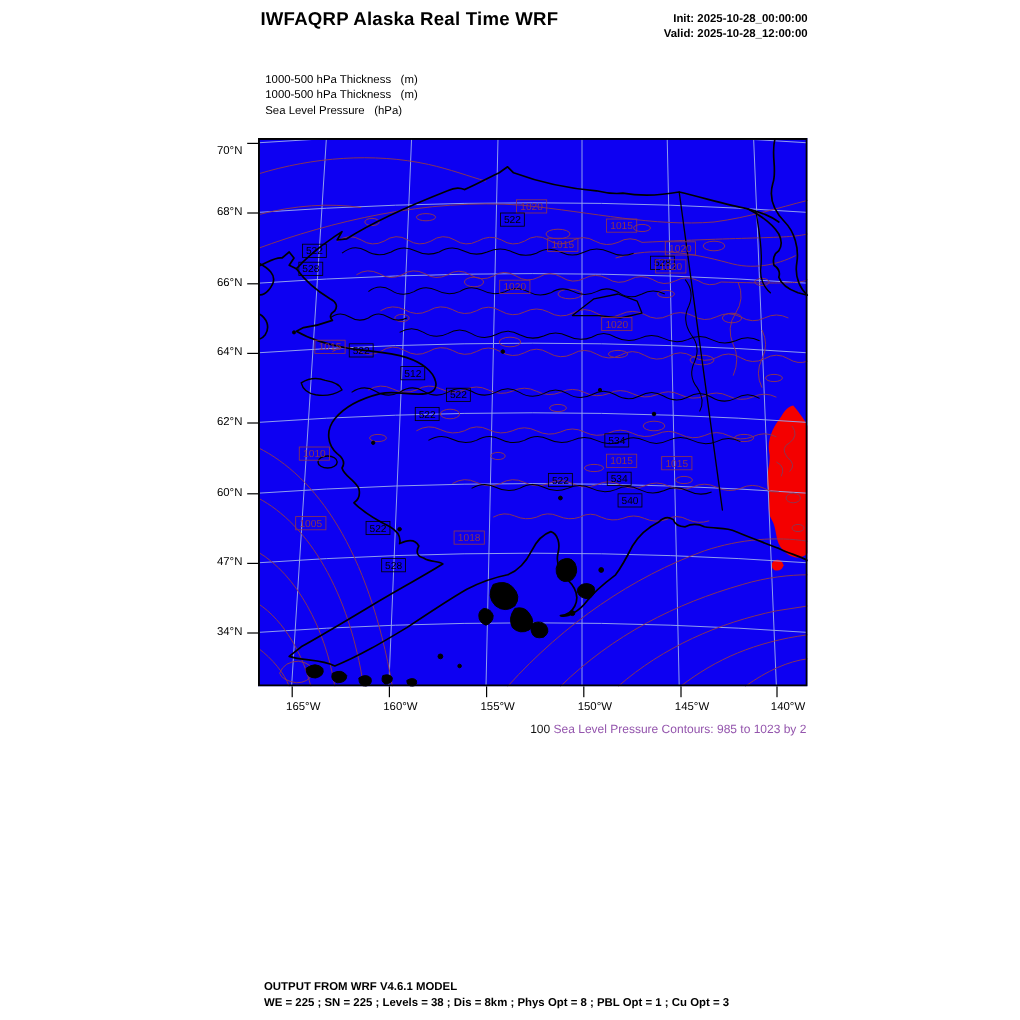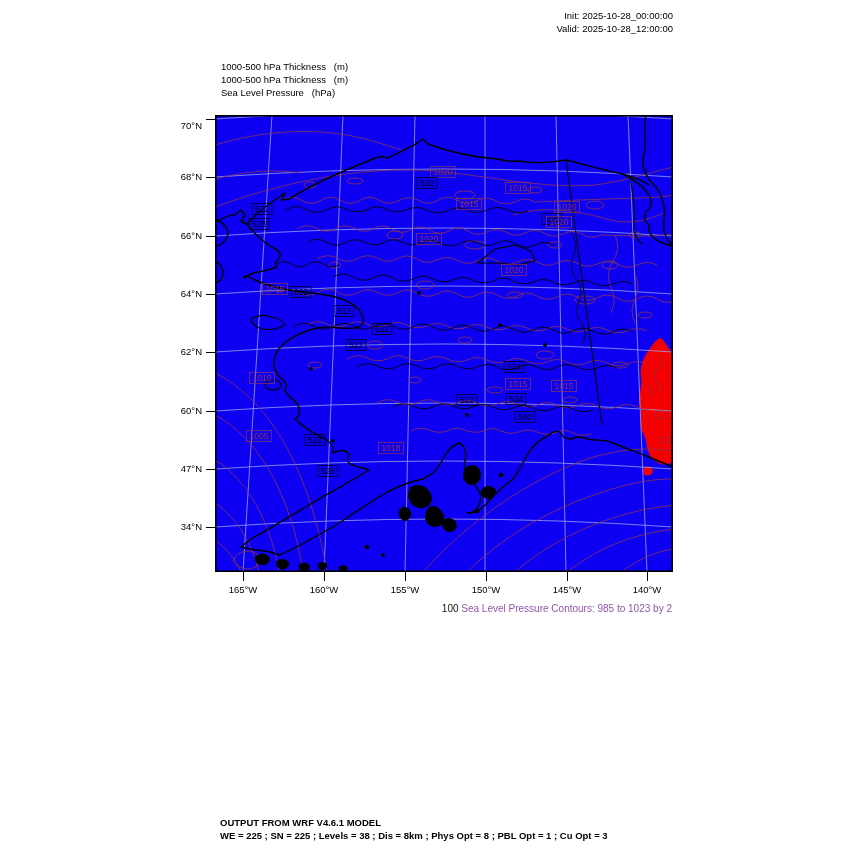--- a/index.html
+++ b/index.html
@@ -1,35 +1,36 @@
 <!DOCTYPE html>
 <html><head>
 <meta charset="utf-8">
 <style>
   html,body{margin:0;padding:0;background:#fff;}
   #page{position:relative;width:850px;height:850px;background:#fff;overflow:hidden;
         font-family:"Liberation Sans","DejaVu Sans",sans-serif;color:#000;}
   .title{position:absolute;left:217px;top:8px;font-size:15.5px;font-weight:bold;letter-spacing:.2px;}
-  .initblock{position:absolute;right:177px;top:9px;text-align:right;font-size:9.5px;font-weight:normal;line-height:13px;}
+  .initblock{position:absolute;right:177px;top:9px;text-align:right;font-size:9.5px;font-weight:bold;line-height:13px;}
   .legend{position:absolute;left:221px;top:60px;font-size:9.5px;line-height:13px;white-space:pre;}
   #mapwrap{position:absolute;left:215px;top:115px;width:458px;height:457px;text-align:right;}
   #mapwrap svg{display:block;}
   .lat-tick{position:absolute;width:9px;height:1.5px;background:#000;}
   .lon-tick{position:absolute;width:1.5px;height:9px;background:#000;}
   .lat-label{position:absolute;left:158px;width:44px;text-align:right;font-size:9.5px;}
-  .lon-label{position:absolute;width:48px;text-align:center;font-size:9.5px;}
+  .lon-label{position:absolute;width:48px;text-align:right;font-size:9.5px;}
   .caption{position:absolute;top:603px;right:178px;font-size:10px;}
   .caption .pfx{color:#111;}
   .footer{position:absolute;left:220px;top:816px;font-size:9.5px;font-weight:bold;line-height:13px;}
 </style>
 </head>
 <body>
 
 <div id="page">
 
+  <div class="title">IWFAQRP Alaska Real Time WRF</div>
 
   <div class="initblock">
     <div>Init: 2025-10-28_00:00:00</div>
     <div>Valid: 2025-10-28_12:00:00</div>
   </div>
 
   <div class="legend" id="legend"><div>1000-500 hPa Thickness   (m)</div><div>1000-500 hPa Thickness   (m)</div><div>Sea Level Pressure   (hPa)</div></div>
 
   <div id="mapwrap">
     <svg id="mapsvg" width="458" height="457" viewBox="0 0 458 457">

